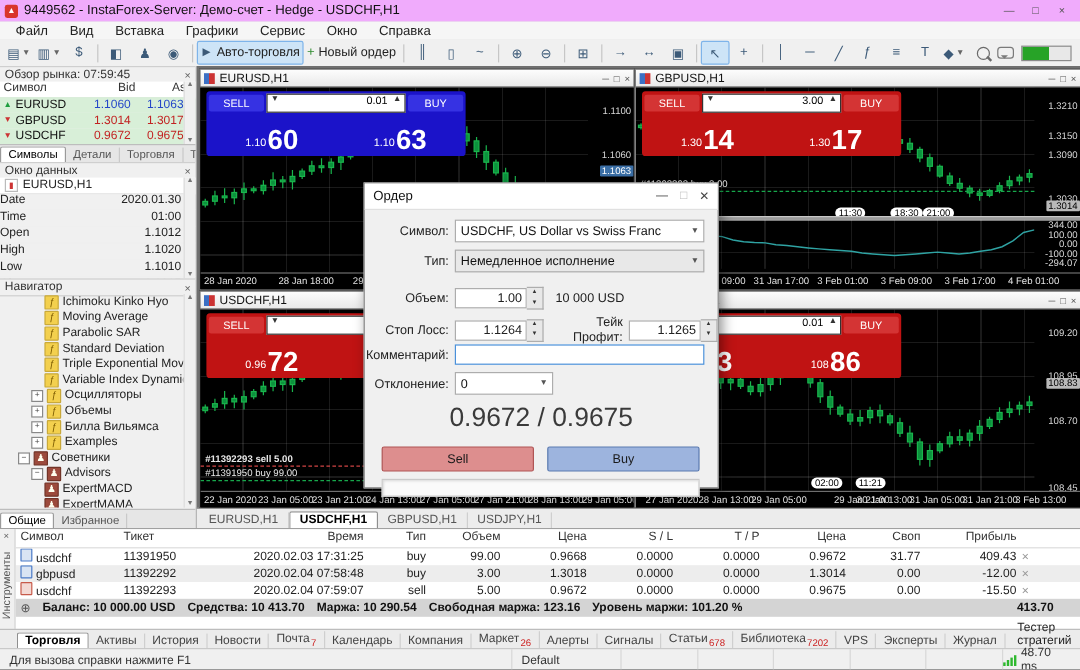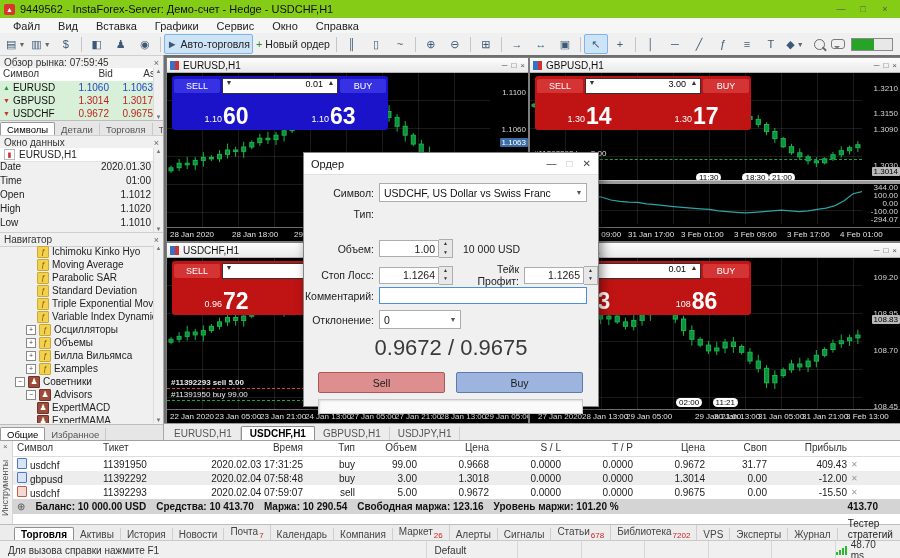--- a/index.html
+++ b/index.html
@@ -1,20 +1,20 @@
 <!DOCTYPE html>
 <html><head>
 <meta charset="utf-8">
 <style>
   html,body{margin:0;padding:0;background:#444;}
   .app{position:relative;width:900px;height:558px;background:#f0f0f0;
        font-family:"Liberation Sans",sans-serif;font-size:11px;color:#222;
        overflow:hidden;user-select:none;}
   
-  .titlebar{position:absolute;top:0;left:0;right:0;height:18px;background:#84cc16;
+  .titlebar{position:absolute;top:0;left:0;right:0;height:18px;background:#f0abfc;
             border-bottom:1px solid #d9d9d9;display:flex;align-items:center;padding:0 4px;}
   .mt-logo{width:11px;height:11px;background:#d9352c;border-radius:2px;margin-right:5px;
            display:inline-flex;align-items:center;justify-content:center;color:#fff;font-size:7px;}
   .win-title{flex:1;font-size:11px;color:#111;white-space:nowrap;overflow:hidden;}
   .win-ctrl{width:22px;height:16px;display:inline-flex;align-items:center;justify-content:center;
             color:#555;font-size:9px;}
   
   .menubar{position:absolute;top:18px;left:0;right:0;height:15px;background:#f6f6f6;
            display:flex;align-items:center;padding-left:4px;border-bottom:1px solid #e3e3e3;}
   .menu-item{padding:0 9px;color:#222;}
@@ -1165,20 +1165,24 @@
     <div class="dlg-body">
       <div class="dlg-row" style="top:8px;">
         <span class="dlg-lab">Символ:</span>
         <div class="combo" style="width:206px;">
           <span class="ct">USDCHF, US Dollar vs Swiss Franc</span>
           <span class="ca">▼</span>
         </div>
       </div>
       <div class="dlg-row" style="top:33px;">
         <span class="dlg-lab">Тип:</span>
+        <div class="combo gray" style="width:206px;">
+          <span class="ct">Немедленное исполнение</span>
+          <span class="ca">▼</span>
+        </div>
       </div>
       <div class="dlg-row" style="top:64px;">
         <span class="dlg-lab">Объем:</span>
         <span class="numbox">1.00</span>
         <span class="spin">
             <i>▲</i>
             <i>▼</i>
           </span>
         <span style="margin-left:10px;">10 000 USD</span>
       </div>

